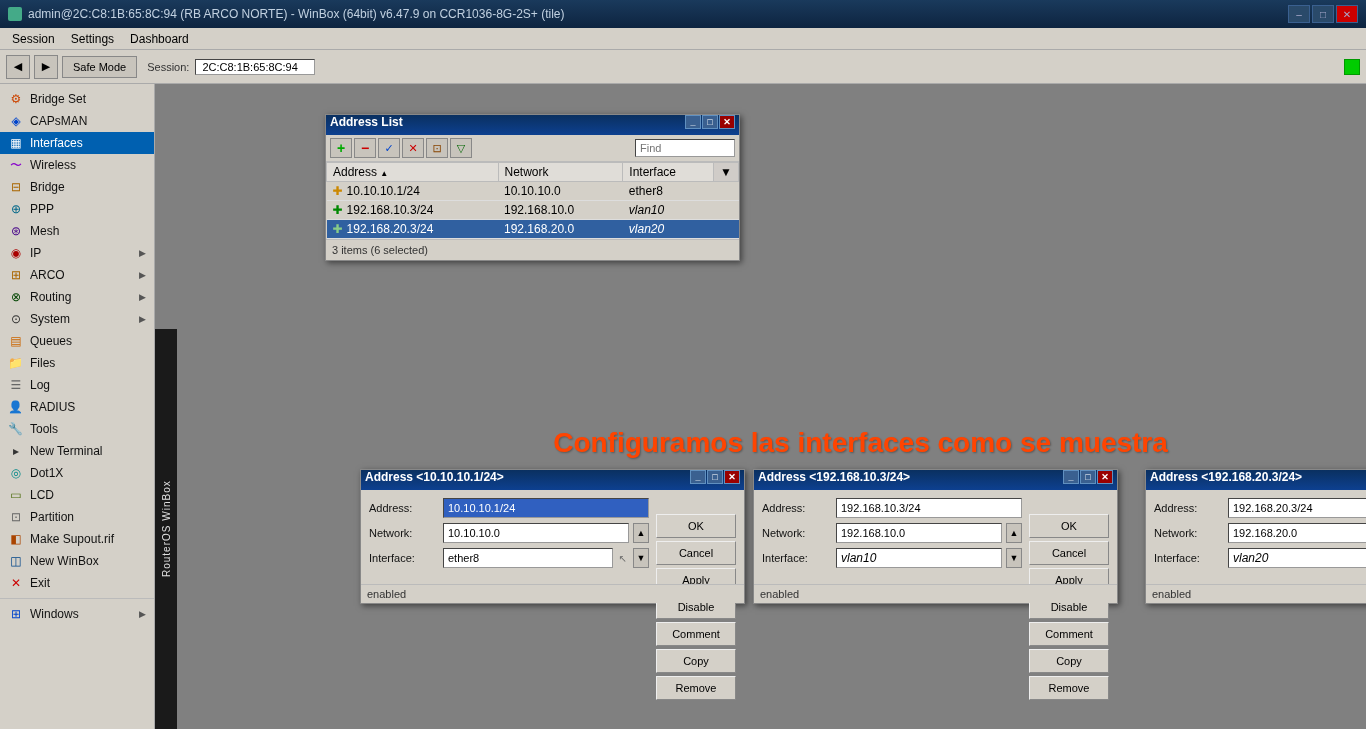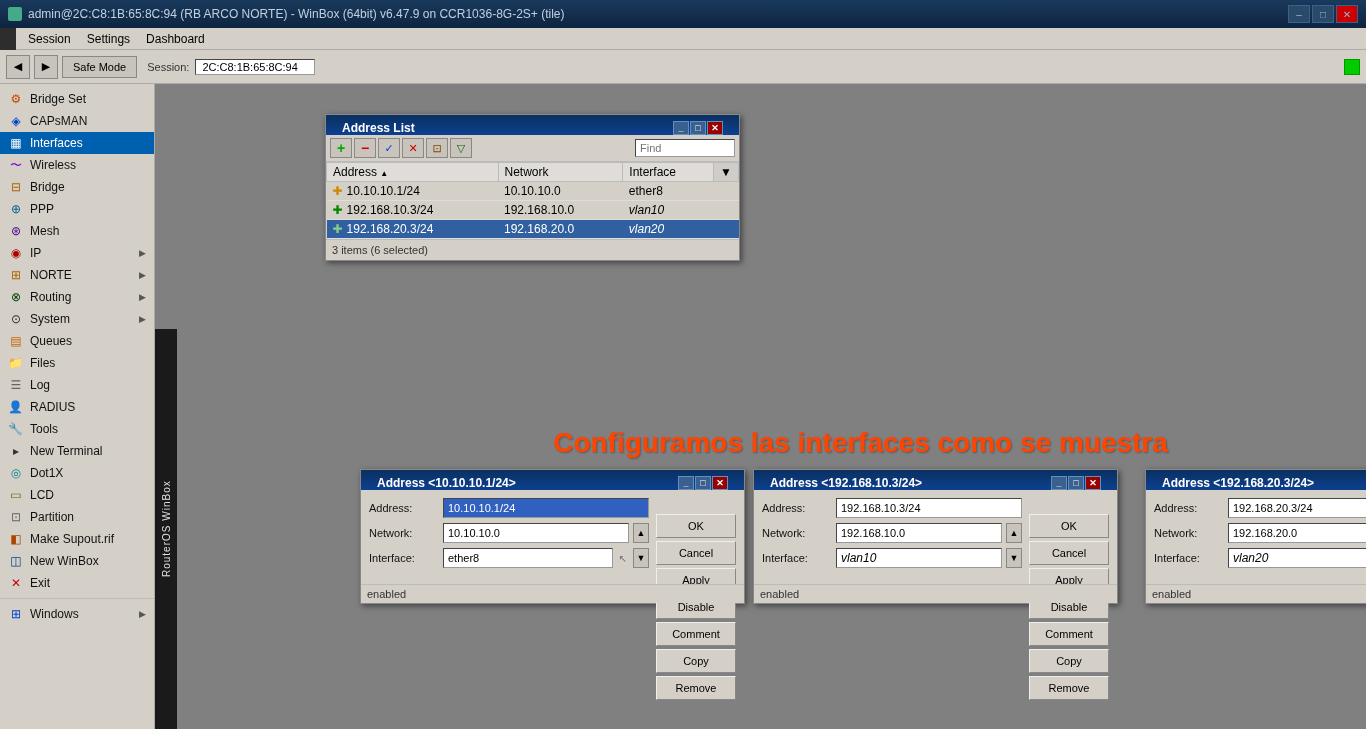--- a/index.html
+++ b/index.html
@@ -27,21 +27,20 @@
 
     
     #menu-bar {
       background: #d4d0c8;
       height: 22px;
       display: flex;
       align-items: center;
       padding: 0 4px;
       border-bottom: 1px solid #aaa;
       font-size: 12px;
-      margin-left: 16px;
     }
     #menu-bar span { padding: 2px 8px; cursor: pointer; }
 
     
     #toolbar {
       background: #d4d0c8;
       height: 34px;
       display: flex;
       align-items: center;
       padding: 0 6px;
@@ -111,23 +110,23 @@
       position: absolute;
       background: #d4d0c8;
       border: 1px solid #888;
       box-shadow: 2px 2px 6px rgba(0,0,0,0.5);
     }
     .win-titlebar {
       background: linear-gradient(to bottom, #0a3060, #0d4090);
       color: white;
       height: 20px;
       display: flex;
-      align-items: flex-end;
+      align-items: flex-start;
       justify-content: space-between;
-      padding: 0 16px;
+      padding: 0 4px;
       font-size: 11px;
       font-weight: bold;
       cursor: move;
     }
     .win-controls { display: flex; gap: 1px; }
     .win-ctrl {
       width: 16px; height: 14px;
       background: #3a6090;
       border: 1px solid #6090c0;
       display: flex; align-items: center; justify-content: center;
@@ -302,21 +301,21 @@
       <span class="sidebar-icon icon-mesh">⊛</span>
       <span class="sidebar-label">Mesh</span>
     </div>
     <div class="sidebar-item has-arrow">
       <span class="sidebar-icon icon-ip">◉</span>
       <span class="sidebar-label">IP</span>
       <span class="sidebar-arrow">▶</span>
     </div>
     <div class="sidebar-item has-arrow">
       <span class="sidebar-icon icon-mpls">⊞</span>
-      <span class="sidebar-label">NORTE</span>
+      <span class="sidebar-label">ARCO</span>
       <span class="sidebar-arrow">▶</span>
     </div>
     <div class="sidebar-item has-arrow">
       <span class="sidebar-icon icon-routing">⊗</span>
       <span class="sidebar-label">Routing</span>
       <span class="sidebar-arrow">▶</span>
     </div>
     <div class="sidebar-item has-arrow">
       <span class="sidebar-icon icon-system">⊙</span>
       <span class="sidebar-label">System</span>

